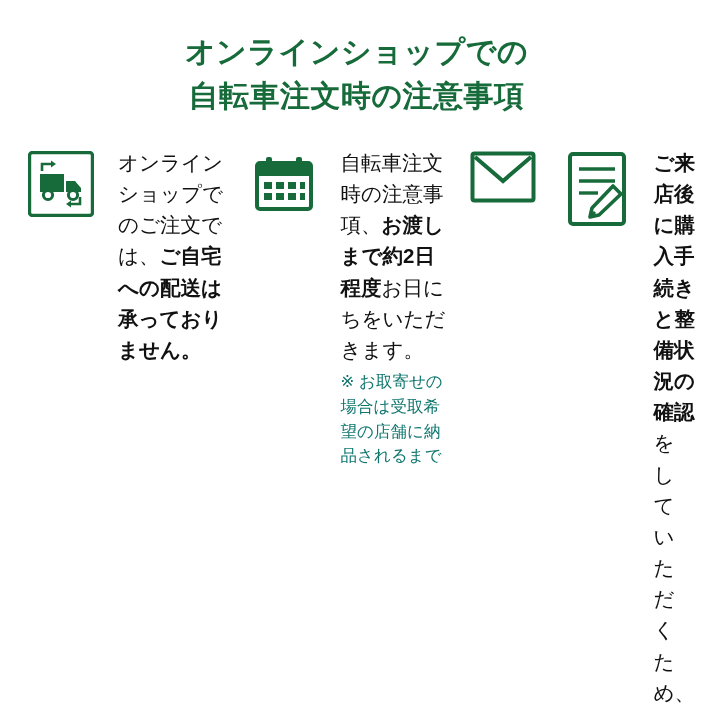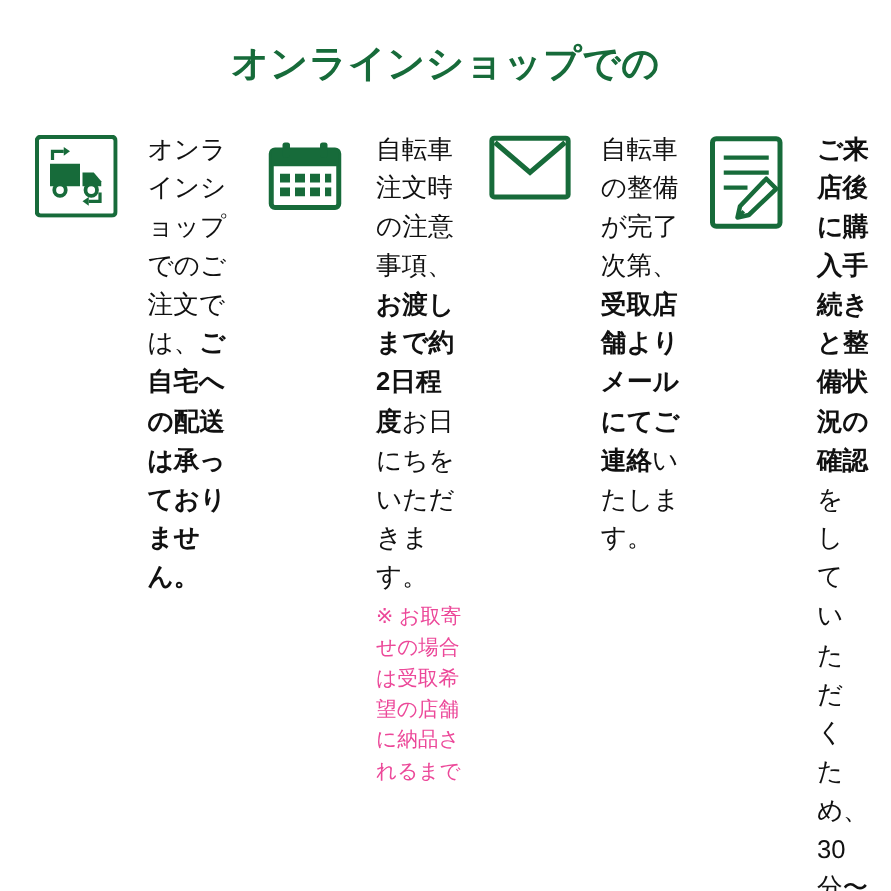--- a/index.html
+++ b/index.html
@@ -60,36 +60,37 @@
     line-height: 1.52;
     color: #111111;
     padding-top: 0px;
   }
   .text-cell b {
     font-weight: bold;
   }
   .note {
     font-size: 16.5px;
     line-height: 1.5;
-    color: #ec4899;
+    color: #0f766e;
     margin-top: 4px;
   }
   .note .indent {
     display: block;
     padding-left: 1.35em;
   }
   svg { display: block; }
 </style>
 </head>
 <body>
 
 <div class="page">
 
   <div class="title">
     <span class="line">オンラインショップでの</span>
+    <span class="line">自転車注文時の注意事項</span>
   </div>
 
   <div class="items">
 
     <div class="item">
       <div class="icon-cell">
         <span>
           <svg width="66" height="66" viewBox="0 0 66 66">
             <rect x="1.5" y="1.5" width="63" height="63" rx="3" fill="none" stroke="#176b3a" stroke-width="3.4"></rect>
             <path d="M12 41 L12 23 L36 23 L36 41 Z" fill="#176b3a"></path>
@@ -139,23 +140,20 @@
 
     <div class="item">
       <div class="icon-cell">
         <span>
           <svg width="66" height="52" viewBox="0 0 66 52">
             <rect x="2.5" y="2.5" width="61" height="47" rx="2" fill="none" stroke="#176b3a" stroke-width="4"></rect>
             <path d="M5 6 L33 30 L61 6" fill="none" stroke="#176b3a" stroke-width="4"></path>
           </svg>
         </span>
       </div>
-      <div class="text-cell">
-        <span>自転車の整備が完了次第、</span><b>受取店舗よりメール</b><b>にてご連絡</b><span>いたします。</span>
-      </div>
     </div>
 
     <div class="item">
       <div class="icon-cell center-v">
         <span>
           <svg width="66" height="76" viewBox="0 0 66 76">
             <rect x="6" y="3" width="54" height="70" rx="3" fill="none" stroke="#176b3a" stroke-width="4"></rect>
             <line x1="15" y1="18" x2="51" y2="18" stroke="#176b3a" stroke-width="3.4"></line>
             <line x1="15" y1="30" x2="51" y2="30" stroke="#176b3a" stroke-width="3.4"></line>
             <line x1="15" y1="42" x2="34" y2="42" stroke="#176b3a" stroke-width="3.4"></line>

